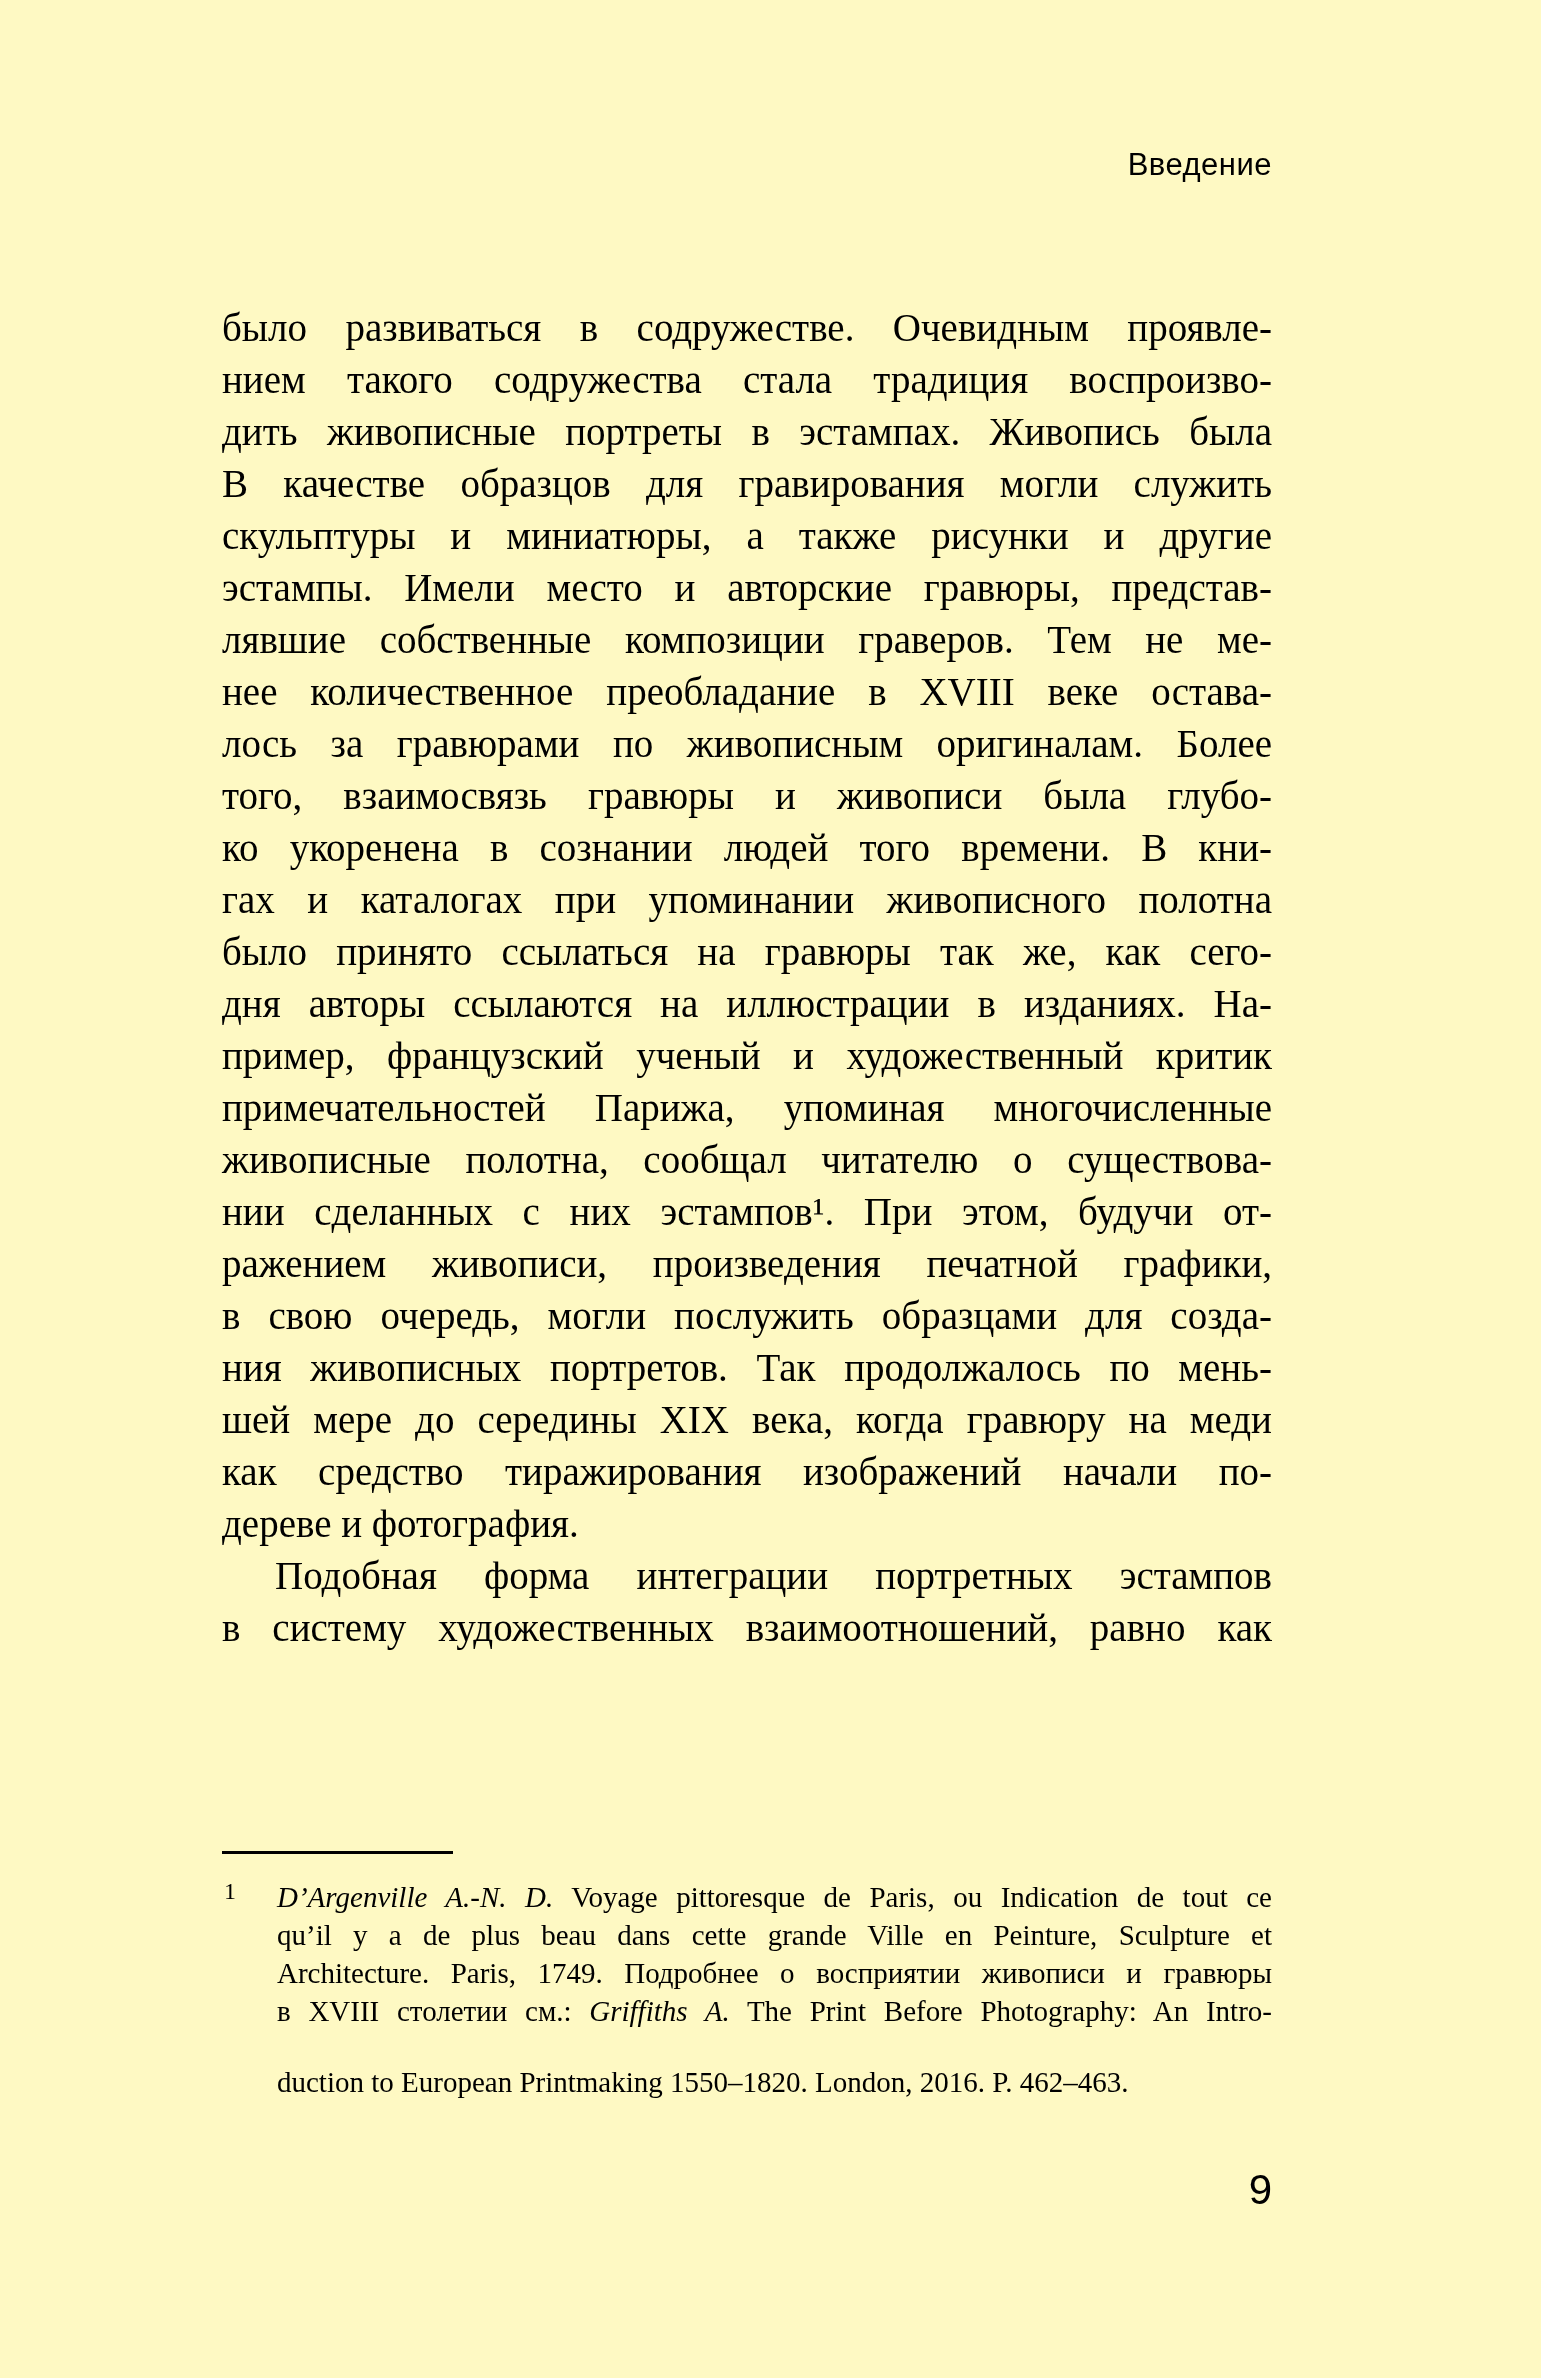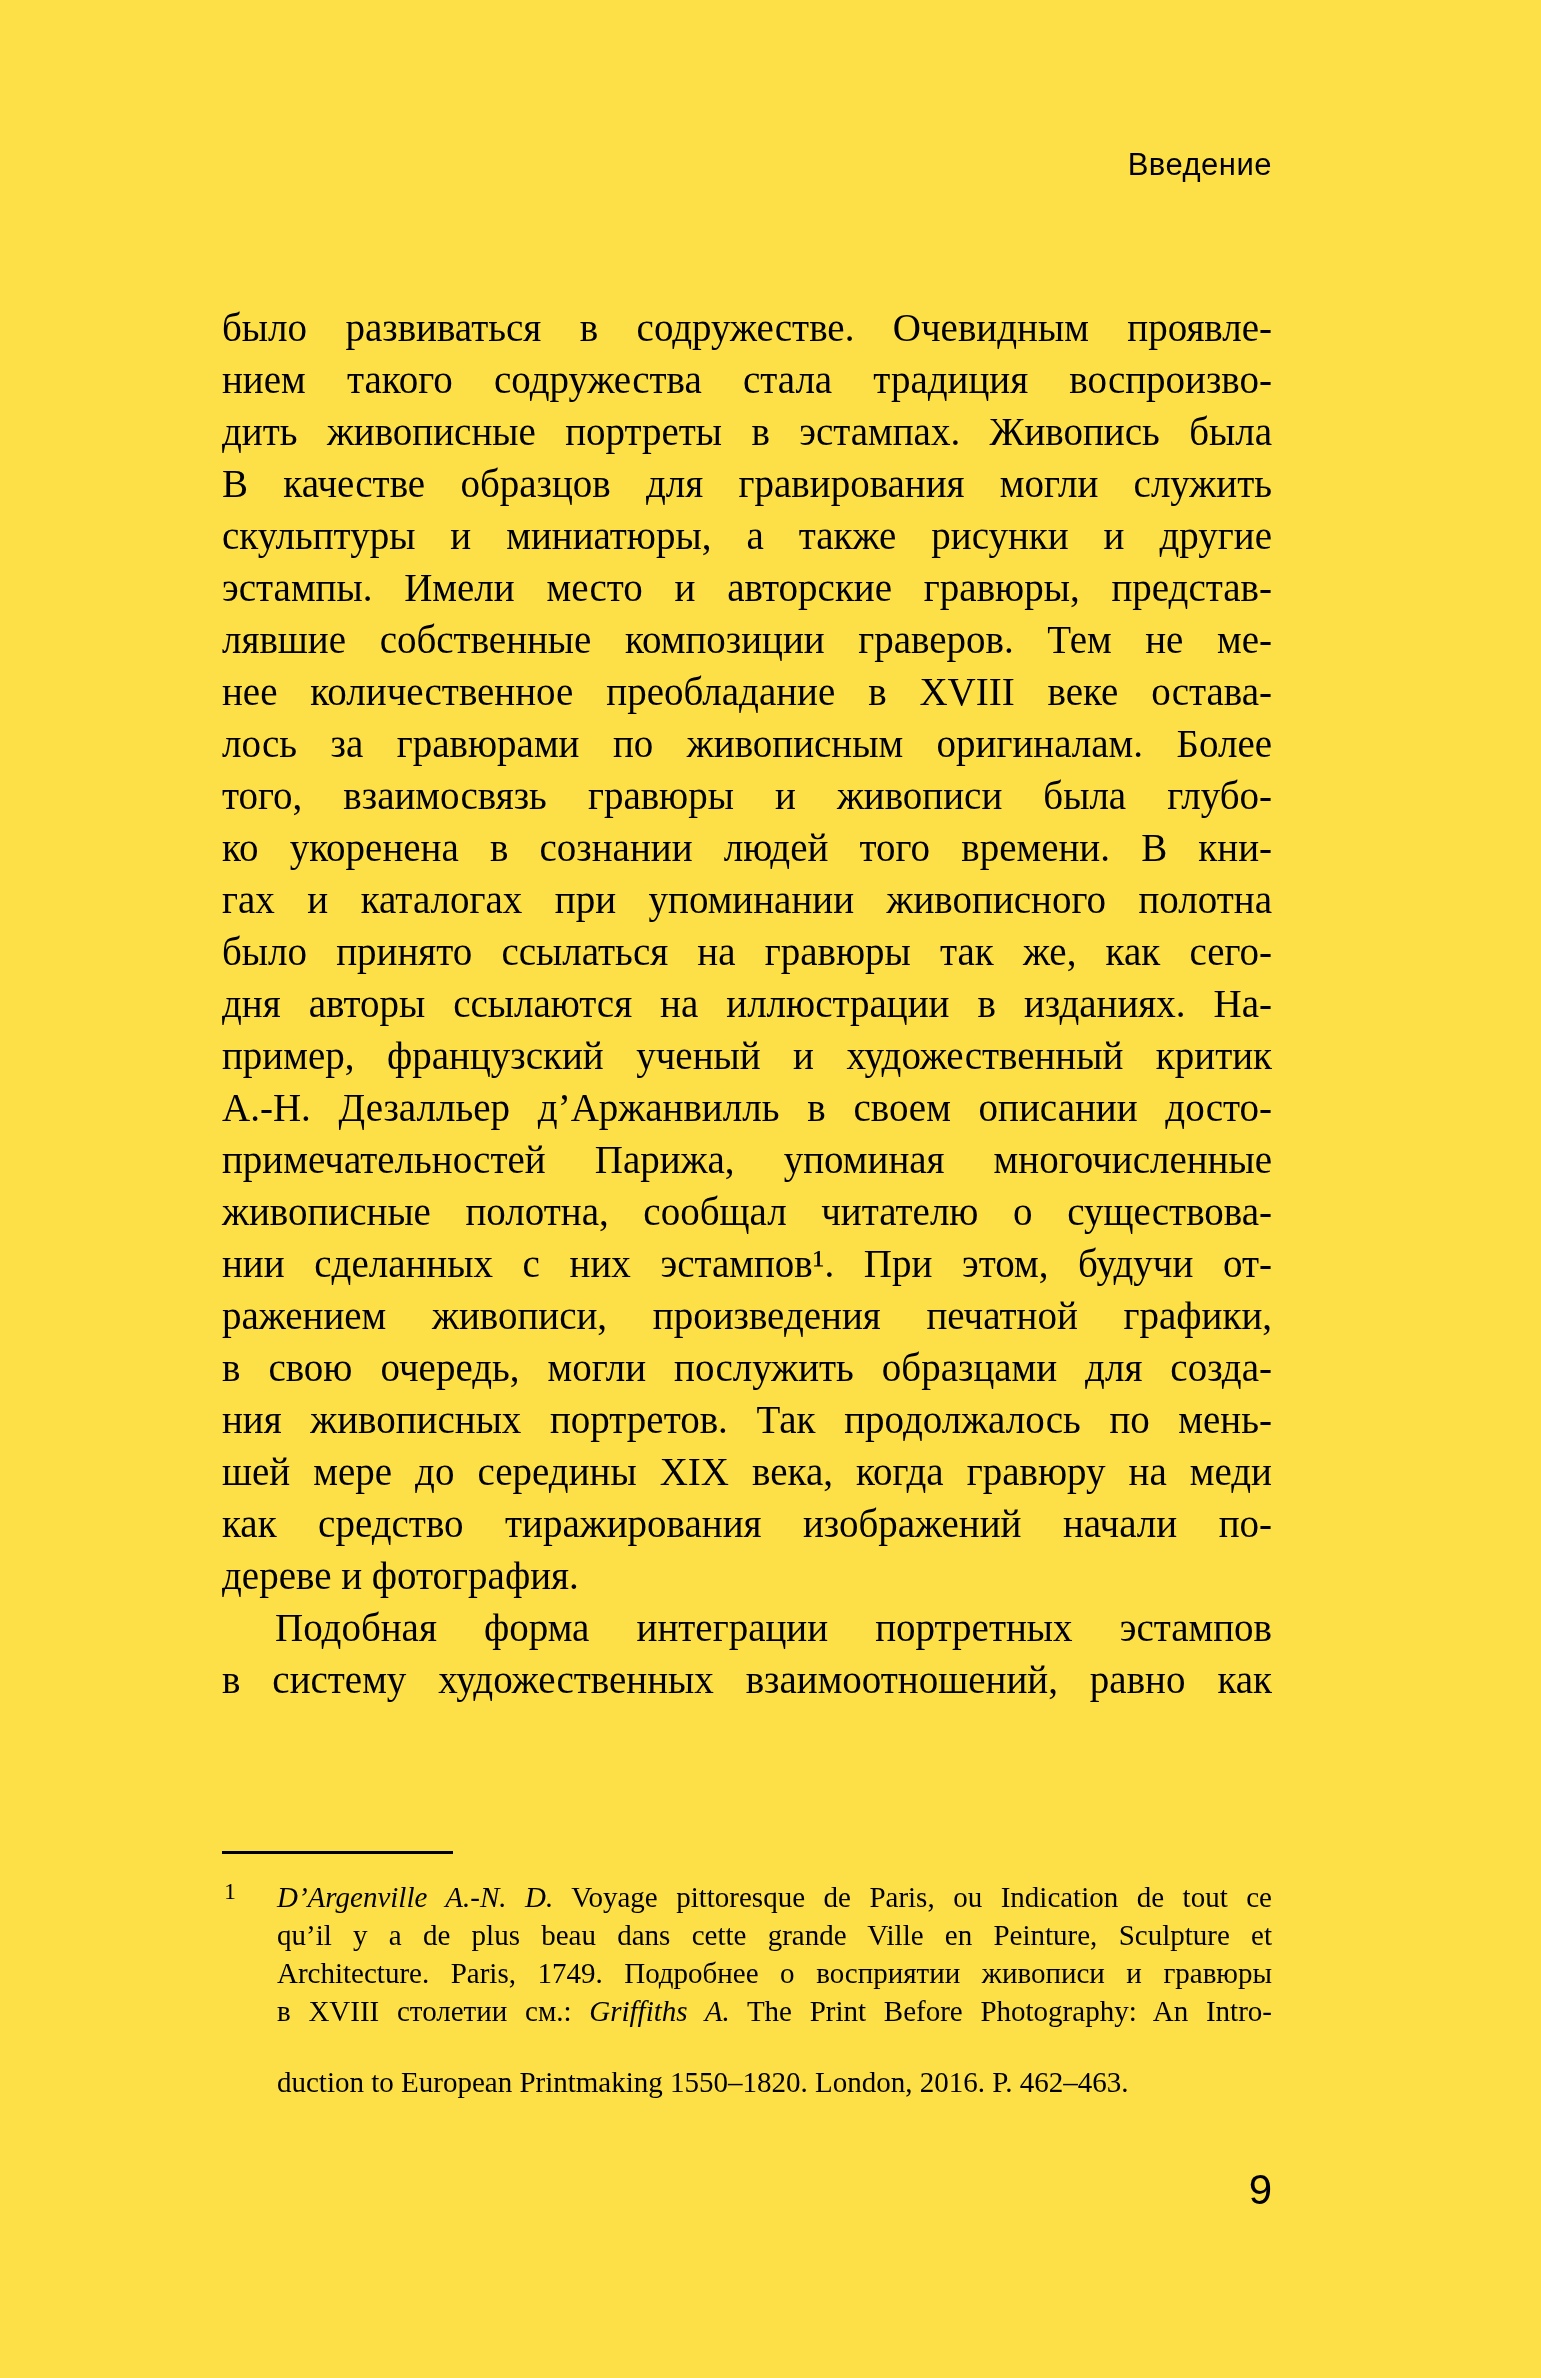--- a/index.html
+++ b/index.html
@@ -1,18 +1,18 @@
 <!DOCTYPE html>
 <html style="font-size:15px"><head>
 <meta charset="utf-8">
 <style>
   html,body { margin:0; padding:0; background:#e8e8e8; }
   .page {
     position:relative; width:1542px; height:2378px;
-    background:#fde047; color:#000;
+    background:#fef9c3; color:#000;
     font-family:"Liberation Serif", serif;
     margin:0 auto; overflow:hidden;
   }
   .running-head {
     position:absolute; top:149px; left:222px; width:1050px;
     text-align:right;
     font-family:"Liberation Sans", sans-serif;
     font-size:31px; line-height:31px; letter-spacing:0.5px;
   }
   .body-text {
@@ -56,21 +56,20 @@
       <div class="line">эстампы. Имели место и авторские гравюры, представ-</div>
       <div class="line">лявшие собственные композиции граверов. Тем не ме-</div>
       <div class="line">нее количественное преобладание в XVIII веке остава-</div>
       <div class="line">лось за гравюрами по живописным оригиналам. Более</div>
       <div class="line">того, взаимосвязь гравюры и живописи была глубо-</div>
       <div class="line">ко укоренена в сознании людей того времени. В кни-</div>
       <div class="line">гах и каталогах при упоминании живописного полотна</div>
       <div class="line">было принято ссылаться на гравюры так же, как сего-</div>
       <div class="line">дня авторы ссылаются на иллюстрации в изданиях. На-</div>
       <div class="line">пример, французский ученый и художественный критик</div>
-      <div class="line">А.-Н. Дезалльер д’Аржанвилль в своем описании досто-</div>
       <div class="line">примечательностей Парижа, упоминая многочисленные</div>
       <div class="line">живописные полотна, сообщал читателю о существова-</div>
       <div class="line">нии сделанных с них эстампов¹. При этом, будучи от-</div>
       <div class="line">ражением живописи, произведения печатной графики,</div>
       <div class="line">в свою очередь, могли послужить образцами для созда-</div>
       <div class="line">ния живописных портретов. Так продолжалось по мень-</div>
       <div class="line">шей мере до середины XIX века, когда гравюру на меди</div>
       <div class="line">как средство тиражирования изображений начали по-</div>
       <div class="line noJustify">дереве и фотография.</div>
       <div class="line indent">Подобная форма интеграции портретных эстампов</div>

